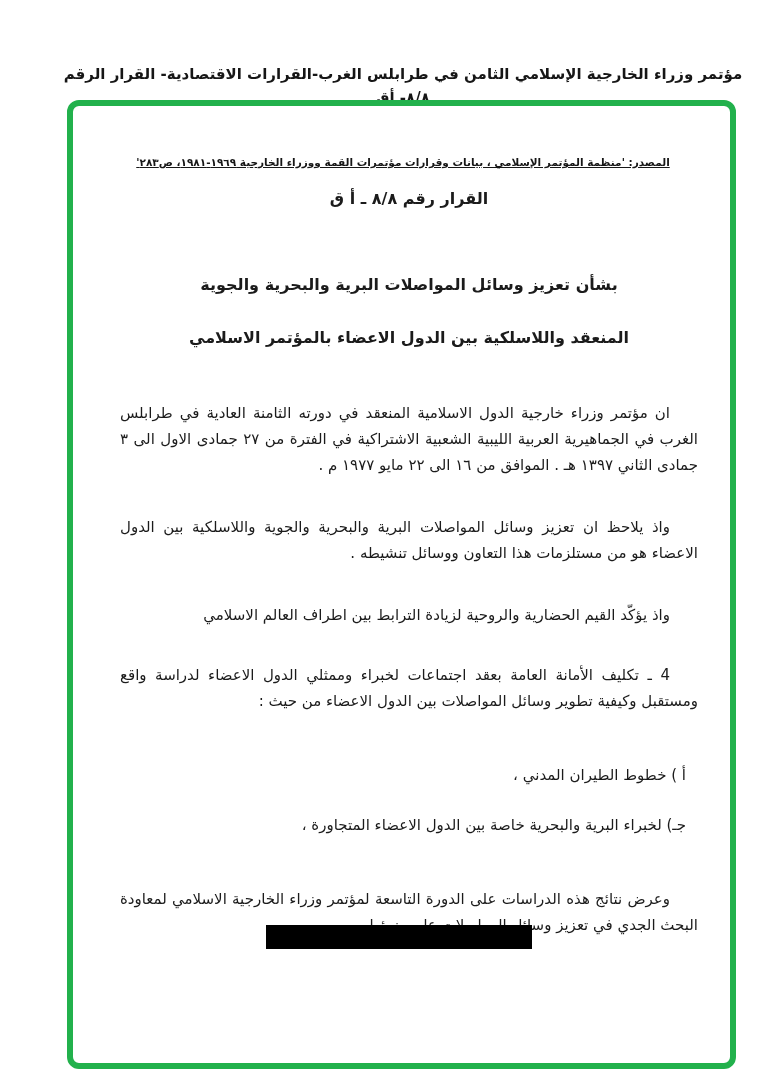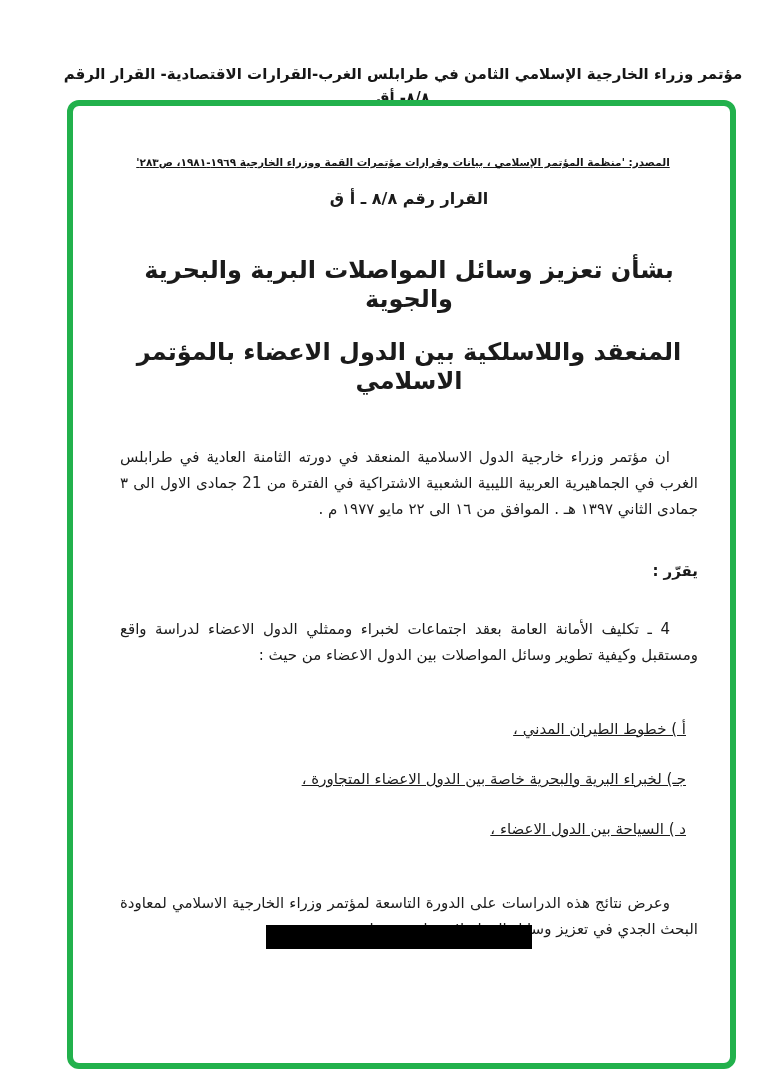--- a/index.html
+++ b/index.html
@@ -54,45 +54,44 @@
     text-align: justify;
     font-size: 15px;
     line-height: 26px;
     color: #1b1b1b;
   }
   .doc-title {
     text-align: center;
     font-weight: bold;
     font-size: 16px;
     line-height: 26px;
-    margin-bottom: 8px;
+    margin-bottom: 22px;
   }
   .doc-subtitle {
     text-align: center;
     font-weight: bold;
-    font-size: 24px;
+    font-size: 16px;
     line-height: 29px;
     margin-bottom: 12px;
   }
   p.body-par {
     margin-bottom: 12px;
     text-indent: 28px;
   }
   p.single-par {
     margin-bottom: 10px;
     text-indent: 28px;
   }
   .decides {
     text-align: right;
     margin-bottom: 8px;
     font-weight: bold;
   }
   .study-items {
     margin-bottom: 12px;
-    text-decoration: underline;
   }
   .study-items .study-item {
     text-align: right;
     line-height: 26px;
   }
   .closing-par {
     margin-bottom: 0;
     text-indent: 28px;
   }
   .divider {
@@ -118,34 +117,34 @@
 
   <div class="content">
 
     <div class="doc-title">القرار رقم ٨/٨ ـ أ ق</div>
 
     <div class="doc-subtitle">
       <div>بشأن تعزيز وسائل المواصلات البرية والبحرية والجوية</div>
       <div>المنعقد واللاسلكية بين الدول الاعضاء بالمؤتمر الاسلامي</div>
     </div>
 
-    <p class="body-par">ان مؤتمر وزراء خارجية الدول الاسلامية المنعقد في دورته الثامنة العادية في طرابلس الغرب في الجماهيرية العربية الليبية الشعبية الاشتراكية في الفترة من 21 جمادى الاول الى ٣ جمادى الثاني ١٣٩٧ هـ . الموافق من ١٦ الى ٢٢ مايو ١٩٧٧ م .</p>
+    <p class="body-par">ان مؤتمر وزراء خارجية الدول الاسلامية المنعقد في دورته الثامنة العادية في طرابلس الغرب في الجماهيرية العربية الليبية الشعبية الاشتراكية في الفترة من ٢٧ جمادى الاول الى ٣ جمادى الثاني ١٣٩٧ هـ . الموافق من ١٦ الى ٢٢ مايو ١٩٧٧ م .</p>
 
 
+    <p class="body-par">واذ يلاحظ ان تعزيز وسائل المواصلات البرية والبحرية والجوية واللاسلكية بين الدول الاعضاء هو من مستلزمات هذا التعاون ووسائل تنشيطه .</p>
 
+    <p class="single-par">واذ يؤكّد القيم الحضارية والروحية لزيادة الترابط بين اطراف العالم الاسلامي</p>
 
-    <div class="decides">يقرّر :</div>
 
 
     <p class="body-par">4 ـ تكليف الأمانة العامة بعقد اجتماعات لخبراء وممثلي الدول الاعضاء لدراسة واقع ومستقبل وكيفية تطوير وسائل المواصلات بين الدول الاعضاء من حيث :</p>
 
     <div class="study-items">
       <div class="study-item">أ ) خطوط الطيران المدني ،</div>
       <div class="study-item">جـ) لخبراء البرية والبحرية خاصة بين الدول الاعضاء المتجاورة ،</div>
-      <div class="study-item">د ) السياحة بين الدول الاعضاء ،</div>
     </div>
 
     <p class="closing-par">وعرض نتائج هذه الدراسات على الدورة التاسعة لمؤتمر وزراء الخارجية الاسلامي لمعاودة البحث الجدي في تعزيز وسائل المواصلات على ضوئها .</p>
 
   </div>
 
   <div class="divider"></div>
 
 </div>
 

